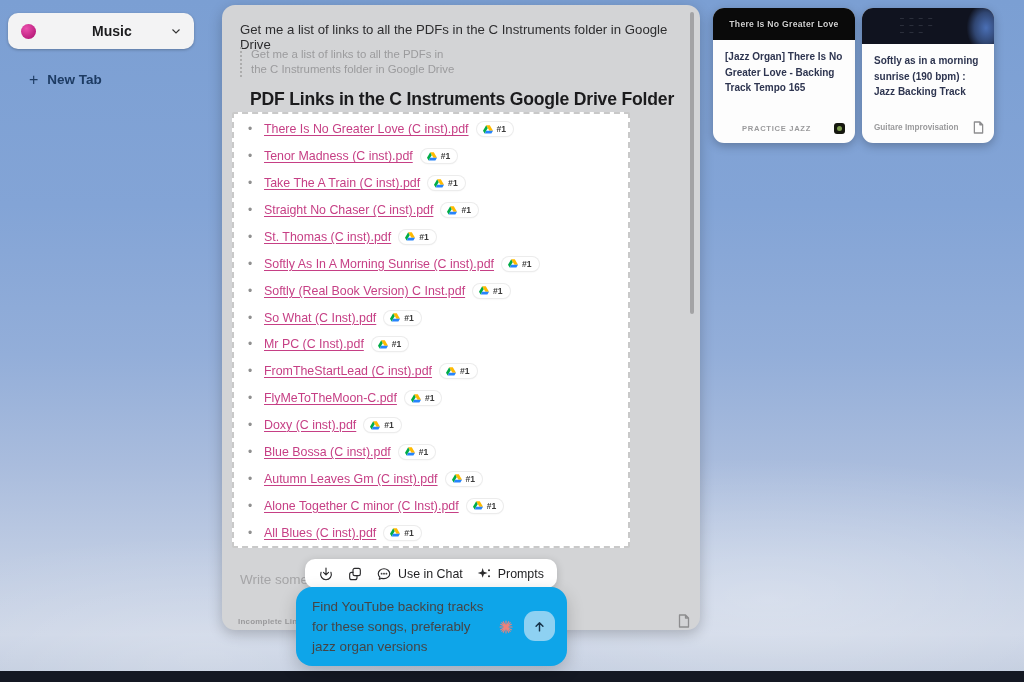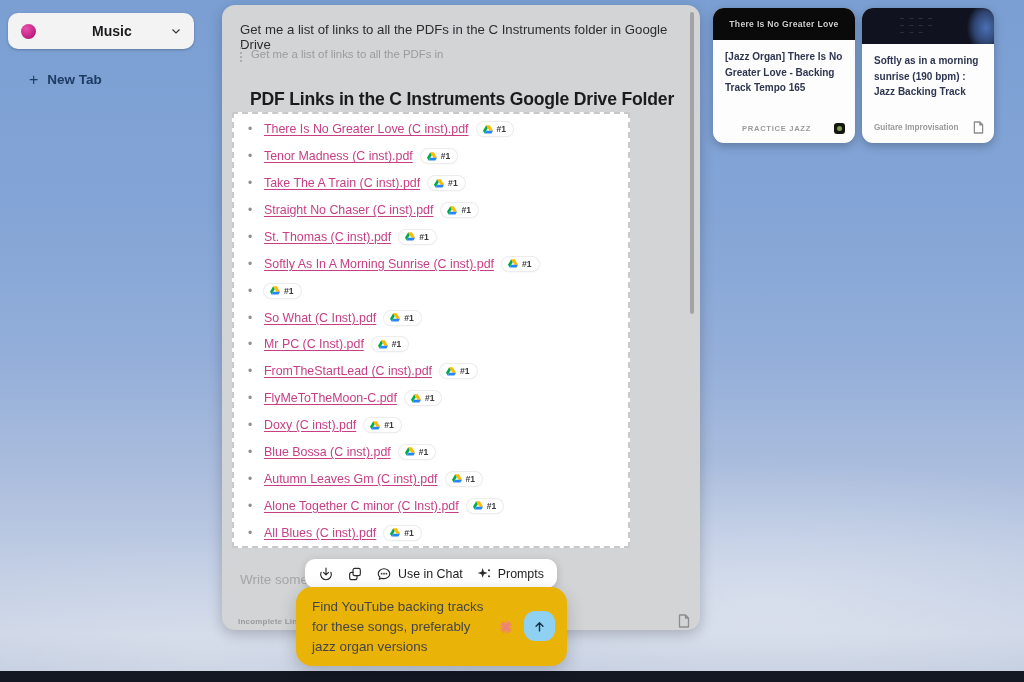--- a/index.html
+++ b/index.html
@@ -56,21 +56,21 @@
   .toolbar { position:absolute; left:305px; top:559px; height:29px; z-index:20;
     background:#fff; border-radius:10px; box-shadow:0 2px 8px rgba(0,0,0,.18);
     display:flex; align-items:center; gap:13px; padding:0 13px; }
   .tb-btn { display:flex; align-items:center; gap:6px; font-size:12.4px;
     font-weight:500; color:#1f1f21; cursor:pointer; }
   .tb-ico { width:16px; height:16px; stroke:#2a2a2c; stroke-width:1.7; fill:none;
     stroke-linecap:round; stroke-linejoin:round; }
 
   
   .popup { position:absolute; left:296px; top:587px; width:271px; height:79px; z-index:21;
-    background:#eab308; border-radius:16px; box-shadow:0 6px 18px rgba(0,0,0,.20);
+    background:#0ea5e9; border-radius:16px; box-shadow:0 6px 18px rgba(0,0,0,.20);
     display:flex; align-items:center; }
   .popup-text { margin-left:16px; width:186px; font-size:13.4px; line-height:20px;
     color:#454547; }
   .burst { width:16px; height:16px; stroke:#ef8178; stroke-width:1.6; stroke-linecap:round; }
   .send { position:absolute; right:12px; top:24px; width:31px; height:30px;
     border-radius:11px; background:#8ed1f2; border:none; display:flex;
     align-items:center; justify-content:center; cursor:pointer; }
   .send svg { width:15px; height:15px; stroke:#173349; stroke-width:2.3; fill:none;
     stroke-linecap:round; stroke-linejoin:round; }
 
@@ -115,20 +115,21 @@
 </div>
 <div class="new-tab">
   <span class="plus">+</span>
   <span>New Tab</span>
 </div>
 
 <div class="card">
   <div class="prompt">Get me a list of links to all the PDFs in the C Instruments folder in Google Drive</div>
   <div class="quote">
     <div>Get me a list of links to all the PDFs in</div>
+    <div>the C Instruments folder in Google Drive</div>
   </div>
   <div class="heading">PDF Links in the C Instruments Google Drive Folder</div>
 
   <div class="selection">
   <div class="row">
     <span class="bullet">•</span>
     <a class="pdf-link">There Is No Greater Love (C inst).pdf</a>
     <span class="badge">
       <svg width="10" height="9" viewBox="0 0 24 21">
         <path d="M7.71 0 L0 13.35 L3.86 20.03 L11.57 6.68 Z" fill="#00ac47"></path>
@@ -199,20 +200,21 @@
         <path d="M7.71 0 L0 13.35 L3.86 20.03 L11.57 6.68 Z" fill="#00ac47"></path>
         <path d="M16.29 0 L7.71 0 L15.43 13.35 L24 13.35 Z" fill="#ffba00"></path>
         <path d="M3.86 20.03 L7.71 13.35 L24 13.35 L20.14 20.03 Z" fill="#2684fc"></path>
       </svg>
       <span class="badge-count">#1</span>
     </span>
   </div>
 
   <div class="row">
     <span class="bullet">•</span>
+    <a class="pdf-link">Softly (Real Book Version) C Inst.pdf</a>
     <span class="badge">
       <svg width="10" height="9" viewBox="0 0 24 21">
         <path d="M7.71 0 L0 13.35 L3.86 20.03 L11.57 6.68 Z" fill="#00ac47"></path>
         <path d="M16.29 0 L7.71 0 L15.43 13.35 L24 13.35 Z" fill="#ffba00"></path>
         <path d="M3.86 20.03 L7.71 13.35 L24 13.35 L20.14 20.03 Z" fill="#2684fc"></path>
       </svg>
       <span class="badge-count">#1</span>
     </span>
   </div>
 

